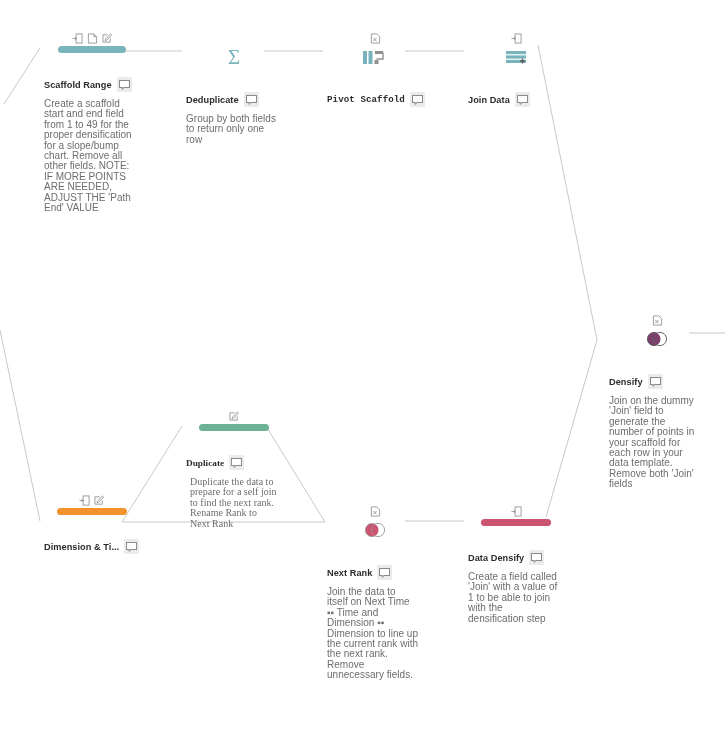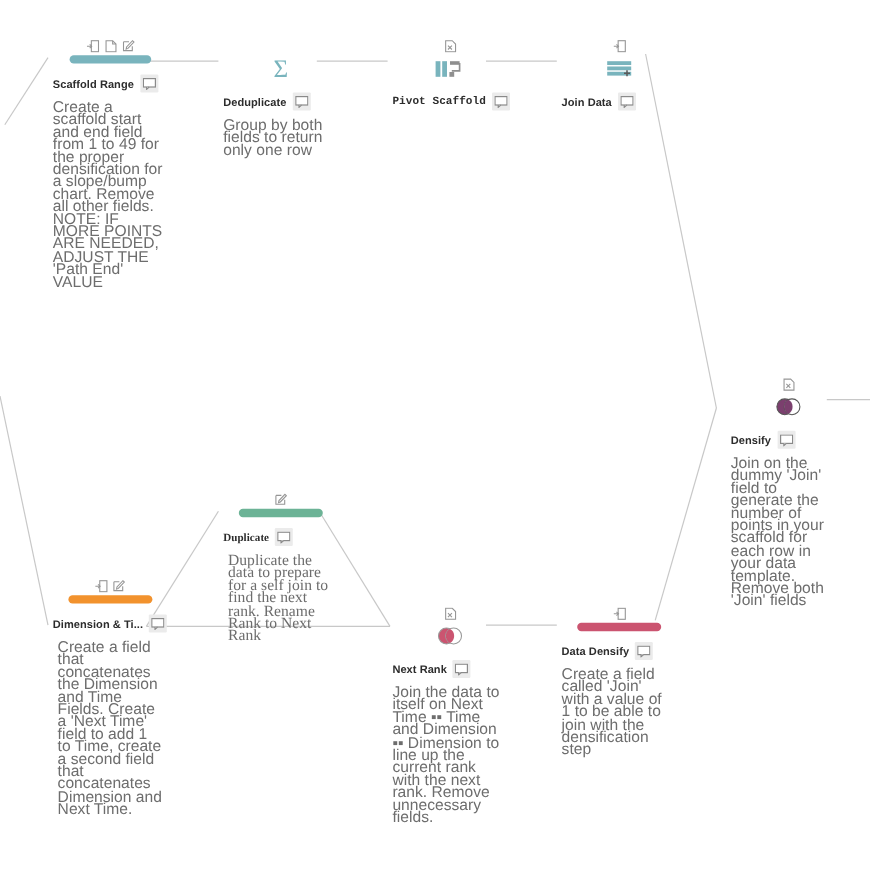--- a/index.html
+++ b/index.html
@@ -59,21 +59,21 @@
     width: 68px;
     height: 7px;
     border-radius: 4px;
     margin: 0 auto;
   }
   .bar.wide { width: 70px; }
   .node-head {
     display: flex;
     align-items: center;
     gap: 5px;
-    margin-top: 9px;
+    margin-top: 24px;
   }
   .node-title {
     font-size: 9.2px;
     font-weight: bold;
     color: #2c2c2c;
     white-space: nowrap;
     letter-spacing: .05px;
   }
   .node-head.centered { justify-content: flex-start; }
   .comment-btn {
@@ -82,36 +82,36 @@
     background: #ebebeb;
     border-radius: 1px;
     display: flex;
     align-items: center;
     justify-content: center;
     flex: none;
   }
   .comment-btn svg { display: block; }
   .node-desc {
     margin-top: 7px;
-    font-size: 13px;
+    font-size: 10px;
     line-height: 10.4px;
     color: #6d6d6d;
     width: 92px;
     letter-spacing: .02px;
   }
   .node-desc.indent { padding-left: 4px; width: 88px; }
 
   
   #node-scaffold-range { left: 44px;  top: 30px; }
   #node-deduplicate    { left: 186px; top: 30px; }
   #node-pivot-scaffold { left: 327px; top: 30px; font-family: Liberation Mono, monospace; }
   #node-join-data      { left: 468px; top: 30px; }
   #node-densify        { left: 609px; top: 312px; }
   #node-duplicate      { left: 186px; top: 408px; font-family: Liberation Serif, serif; }
-  #node-dimension-time { left: 44px;  top: 480px; }
+  #node-dimension-time { left: 44px;  top: 492px; }
   #node-next-rank      { left: 327px; top: 503px; }
   #node-data-template  { left: 468px; top: 503px; }
 </style>
 </head>
 <body>
 
 <div id="canvas">
 
   <svg id="edges" viewBox="0 0 725 746" xmlns="http://www.w3.org/2000/svg">
     <g fill="none" stroke="#c8c8c8" stroke-width="1">
@@ -304,21 +304,20 @@
     <div class="bar wide" style="background:#f2922d"></div>
     <div class="node-head">
       <span class="node-title">Dimension &amp; Ti...</span>
       <span class="comment-btn">
         <svg width="11" height="10" viewBox="0 0 11 10">
           <rect x="0.5" y="0.5" width="10" height="7" fill="#ffffff" stroke="#8a8a8a" stroke-width="1"></rect>
           <path d="M3.2 7.5 L3.2 9.4 L5.3 7.5" fill="#ffffff" stroke="#8a8a8a" stroke-width="1"></path>
         </svg>
       </span>
     </div>
-    <div class="node-desc indent">Create a field that concatenates the Dimension and Time Fields. Create a 'Next Time' field to add 1 to Time, create a second field that concatenates Dimension and Next Time.</div>
   </div>
 
   <div class="node" id="node-next-rank">
     <div class="node-tools">
       <svg class="tool-ico" viewBox="0 0 12 12">
         <path d="M1.5 1 h6 l3 3 v7 h-9 z" fill="none" stroke="#6e6e6e" stroke-width="1"></path>
         <path d="M3.6 5.4 l3.6 3.6 M7.2 5.4 l-3.6 3.6" stroke="#6e6e6e" stroke-width="1"></path>
       </svg>
     </div>
     <div class="node-ico-wrap">

